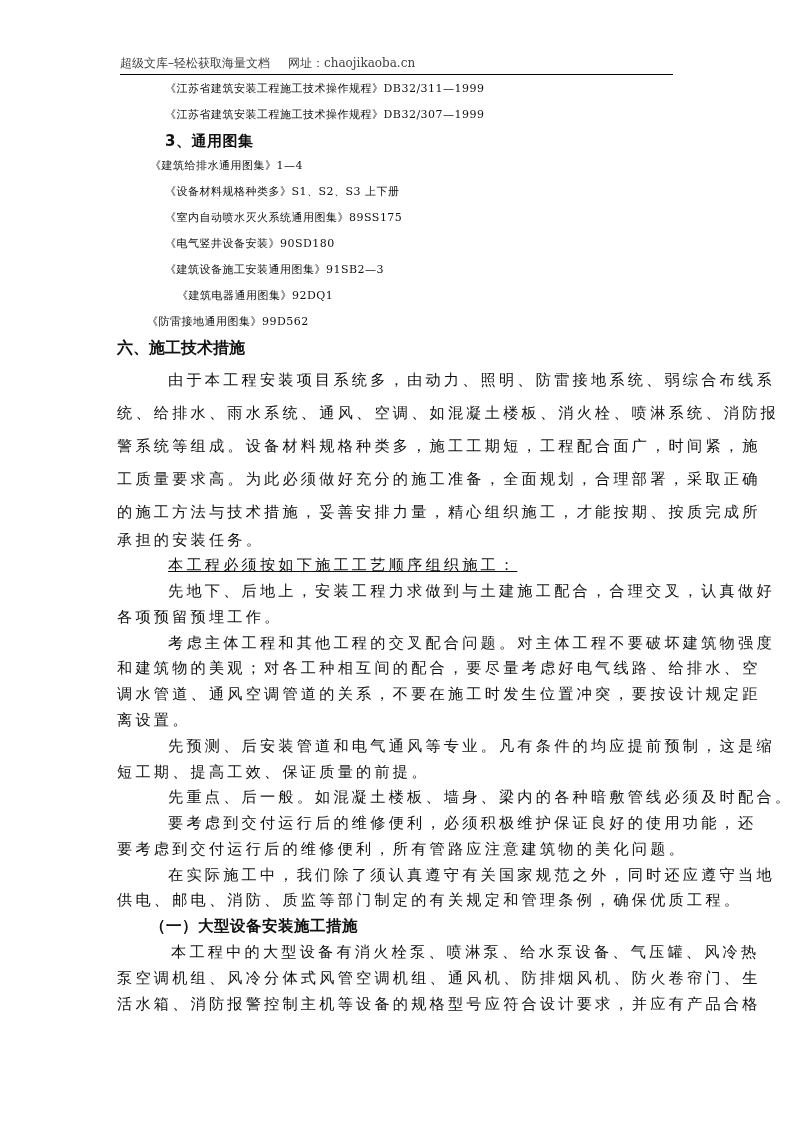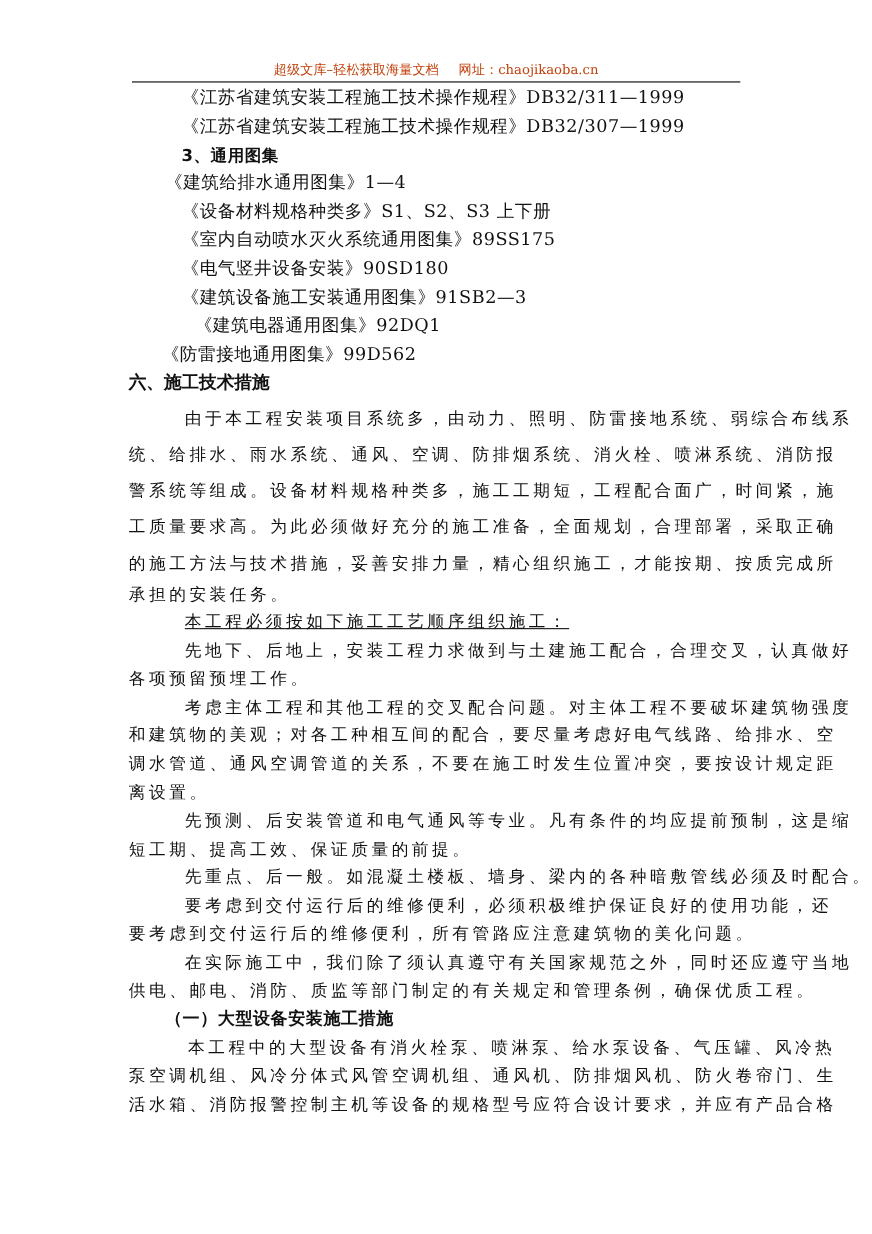--- a/index.html
+++ b/index.html
@@ -15,33 +15,33 @@
       font-family: "DejaVu Serif", "Liberation Serif", serif;
       color: #111111;
     }
     .page-header {
       position: absolute;
       left: 120px;
       top: 54px;
       width: 553px;
       height: 20px;
       border-bottom: 1.3px solid #000000;
-      text-align: center;
+      text-align: left;
       font-size: 12px;
       line-height: 18px;
-      color: #c2410c;
+      color: #404040;
       font-family: "DejaVu Serif", "Liberation Serif", serif;
     }
     .page-header .site-label {
       margin-right: 18px;
     }
     .line {
       position: absolute;
       white-space: nowrap;
-      font-size: 16px;
+      font-size: 11px;
       line-height: 20px;
       letter-spacing: 0.5px;
     }
     .ref { left: 150px; }
     .ref.indent2 { left: 165px; }
     .ref.indent0 { left: 147px; }
     .h-sub {
       font-family: "DejaVu Sans", "Liberation Sans", sans-serif;
       font-weight: bold;
       font-size: 15px;
@@ -87,21 +87,21 @@
 <div class="line ref indent2" style="top:208px;">《室内自动喷水灭火系统通用图集》89SS175</div>
 <div class="line ref indent2" style="top:234px;">《电气竖井设备安装》90SD180</div>
 <div class="line ref indent2" style="top:260px;">《建筑设备施工安装通用图集》91SB2—3</div>
 <div class="line ref indent2" style="top:286px;margin-left:12px;">《建筑电器通用图集》92DQ1</div>
 <div class="line ref indent0" style="top:312px;">《防雷接地通用图集》99D562</div>
 
 <div class="h-main" style="top:338px;">六、施工技术措施</div>
 
 <div class="para" style="top:0;">
   <div class="pline first" style="top:370px;">由于本工程安装项目系统多，由动力、照明、防雷接地系统、弱综合布线系</div>
-  <div class="pline" style="top:403px;">统、给排水、雨水系统、通风、空调、防排烟系统、消火栓、喷淋系统、消防报</div>
+  <div class="pline" style="top:403px;">统、给排水、雨水系统、通风、空调、如混凝土楼板、消火栓、喷淋系统、消防报</div>
   <div class="pline" style="top:436px;">警系统等组成。设备材料规格种类多，施工工期短，工程配合面广，时间紧，施</div>
   <div class="pline" style="top:469px;">工质量要求高。为此必须做好充分的施工准备，全面规划，合理部署，采取正确</div>
   <div class="pline" style="top:502px;">的施工方法与技术措施，妥善安排力量，精心组织施工，才能按期、按质完成所</div>
   <div class="pline" style="top:530px;">承担的安装任务。</div>
 
   <div class="pline first" style="top:555px;text-decoration:underline;">本工程必须按如下施工工艺顺序组织施工：</div>
 
   <div class="pline first" style="top:581px;">先地下、后地上，安装工程力求做到与土建施工配合，合理交叉，认真做好</div>
   <div class="pline" style="top:607px;">各项预留预埋工作。</div>
 

